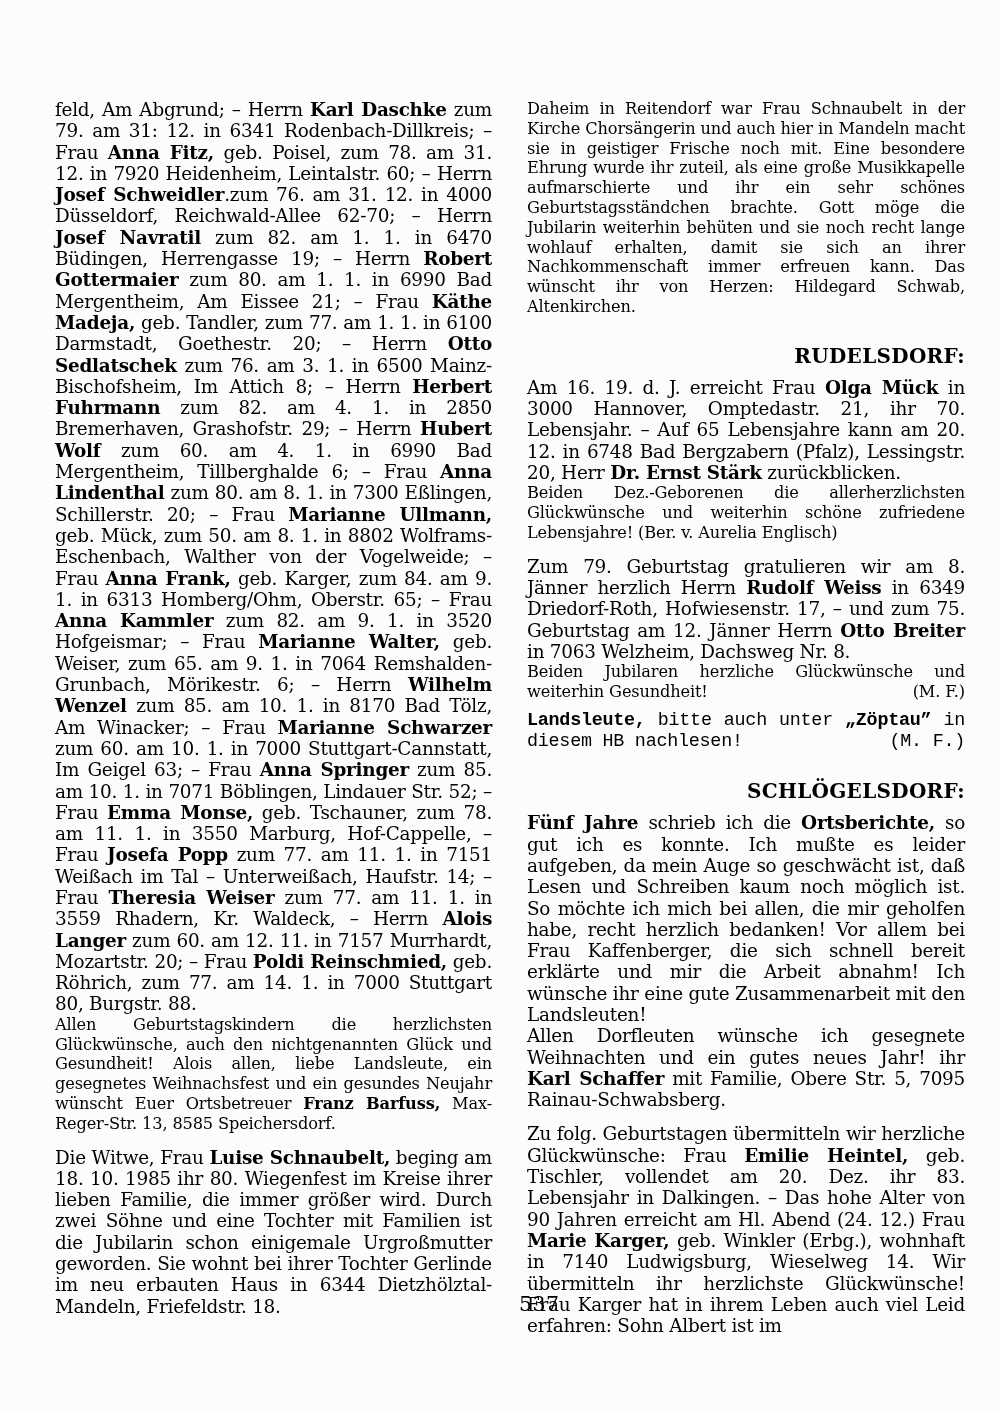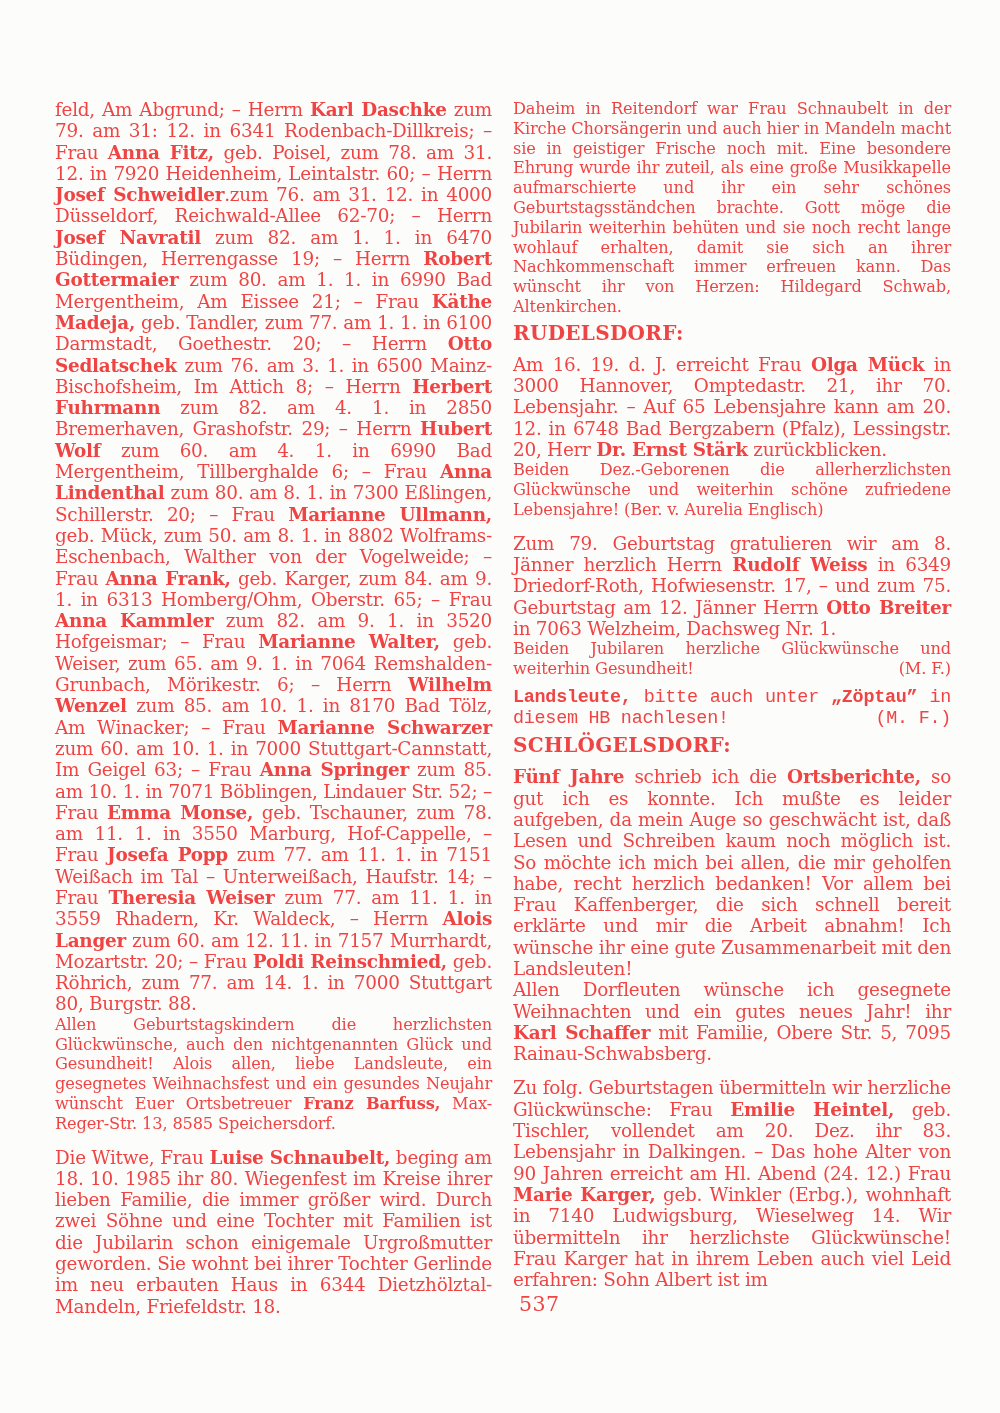--- a/index.html
+++ b/index.html
@@ -1,28 +1,28 @@
 <!DOCTYPE html>
 <html lang="de"><head>
 <meta charset="utf-8">
 <style>
   html,body{margin:0;padding:0;background:#ffffff;}
   .page{
     width:1000px;height:1413px;position:relative;overflow:hidden;
     background:#fcfcfa;
     font-family:"DejaVu Serif","Liberation Serif",serif;
-    color:#ef4444;
+    color:#000000;
   }
   .col{position:absolute;top:99px;}
   .col-left{left:55px;width:437px;}
-  .col-right{left:513px;width:438px;}
+  .col-right{left:527px;width:438px;}
   .block{text-align:justify;position:relative;text-justify:inter-word;}
   .body{font-size:18.4px;line-height:21.3px;letter-spacing:-0.25px;}
   .small{font-size:16.2px;line-height:19.8px;letter-spacing:-0.15px;}
-  .heading{font-size:20px;font-weight:700;margin:4px 0 9px;letter-spacing:0.3px;text-align:left;}
+  .heading{font-size:20px;font-weight:700;margin:27px 0 9px;letter-spacing:0.3px;text-align:right;}
   .gap{margin-top:13px;}
   .gap-sm{margin-top:8px;font-family:Liberation Mono, monospace;}
   .b{font-weight:700;}
   .right-label{position:absolute;right:0;bottom:0;margin-top:12px;}
   .page-number{
     position:absolute;left:519px;width:438px;top:1292px;
     font-size:20.5px;letter-spacing:0.5px;
   }
 </style>
 </head>
@@ -32,21 +32,21 @@
   <div class="col col-left">
       <div class="block body"><span>feld, Am Abgrund; – Herrn </span><span class="b">Karl Daschke</span><span> zum 79. am 31: 12. in 6341 Rodenbach-Dillkreis; – Frau </span><span class="b">Anna Fitz,</span><span> geb. Poisel, zum 78. am 31. 12. in 7920 Heidenheim, Leintalstr. 60; – Herrn </span><span class="b">Josef Schweidler</span><span>.zum 76. am 31. 12. in 4000 Düsseldorf, Reichwald-Allee 62-70; – Herrn </span><span class="b">Josef Navratil</span><span> zum 82. am 1. 1. in 6470 Büdingen, Herrengasse 19; – Herrn </span><span class="b">Robert Gottermaier</span><span> zum 80. am 1. 1. in 6990 Bad Mergentheim, Am Eissee 21; – Frau </span><span class="b">Käthe Madeja,</span><span> geb. Tandler, zum 77. am 1. 1. in 6100 Darmstadt, Goethestr. 20; – Herrn </span><span class="b">Otto Sedlatschek</span><span> zum 76. am 3. 1. in 6500 Mainz-Bischofsheim, Im Attich 8; – Herrn </span><span class="b">Herbert Fuhrmann</span><span> zum 82. am 4. 1. in 2850 Bremerhaven, Grashofstr. 29; – Herrn </span><span class="b">Hubert Wolf</span><span> zum 60. am 4. 1. in 6990 Bad Mergentheim, Tillberghalde 6; – Frau </span><span class="b">Anna Lindenthal</span><span> zum 80. am 8. 1. in 7300 Eßlingen, Schillerstr. 20; – Frau </span><span class="b">Marianne Ullmann,</span><span> geb. Mück, zum 50. am 8. 1. in 8802 Wolframs-Eschenbach, Walther von der Vogelweide; – Frau </span><span class="b">Anna Frank,</span><span> geb. Karger, zum 84. am 9. 1. in 6313 Homberg/Ohm, Oberstr. 65; – Frau </span><span class="b">Anna Kammler</span><span> zum 82. am 9. 1. in 3520 Hofgeismar; – Frau </span><span class="b">Marianne Walter,</span><span> geb. Weiser, zum 65. am 9. 1. in 7064 Remshalden-Grunbach, Mörikestr. 6; – Herrn </span><span class="b">Wilhelm Wenzel</span><span> zum 85. am 10. 1. in 8170 Bad Tölz, Am Winacker; – Frau </span><span class="b">Marianne Schwarzer</span><span> zum 60. am 10. 1. in 7000 Stuttgart-Cannstatt, Im Geigel 63; – Frau </span><span class="b">Anna Springer</span><span> zum 85. am 10. 1. in 7071 Böblingen, Lindauer Str. 52; – Frau </span><span class="b">Emma Monse,</span><span> geb. Tschauner, zum 78. am 11. 1. in 3550 Marburg, Hof-Cappelle, – Frau </span><span class="b">Josefa Popp</span><span> zum 77. am 11. 1. in 7151 Weißach im Tal – Unterweißach, Haufstr. 14; – Frau </span><span class="b">Theresia Weiser</span><span> zum 77. am 11. 1. in 3559 Rhadern, Kr. Waldeck, – Herrn </span><span class="b">Alois Langer</span><span> zum 60. am 12. 11. in 7157 Murrhardt, Mozartstr. 20; – Frau </span><span class="b">Poldi Reinschmied,</span><span> geb. Röhrich, zum 77. am 14. 1. in 7000 Stuttgart 80, Burgstr. 88.</span></div>
       <div class="block small"><span>Allen Geburtstagskindern die herzlichsten Glückwünsche, auch den nichtgenannten Glück und Gesundheit! Alois allen, liebe Landsleute, ein gesegnetes Weihnachsfest und ein gesundes Neujahr wünscht Euer Ortsbetreuer </span><span class="b">Franz Barfuss,</span><span> Max-Reger-Str. 13, 8585 Speichersdorf.</span></div>
       <div class="block body gap"><span>Die Witwe, Frau </span><span class="b">Luise Schnaubelt,</span><span> beging am 18. 10. 1985 ihr 80. Wiegenfest im Kreise ihrer lieben Familie, die immer größer wird. Durch zwei Söhne und eine Tochter mit Familien ist die Jubilarin schon einigemale Urgroßmutter geworden. Sie wohnt bei ihrer Tochter Gerlinde im neu erbauten Haus in 6344 Dietzhölztal-Mandeln, Friefeldstr. 18.</span></div>
     </div>
   <div class="col col-right">
       <div class="block small"><span>Daheim in Reitendorf war Frau Schnaubelt in der Kirche Chorsängerin und auch hier in Mandeln macht sie in geistiger Frische noch mit. Eine besondere Ehrung wurde ihr zuteil, als eine große Musikkapelle aufmarschierte und ihr ein sehr schönes Geburtstagsständchen brachte. Gott möge die Jubilarin weiterhin behüten und sie noch recht lange wohlauf erhalten, damit sie sich an ihrer Nachkommenschaft immer erfreuen kann. Das wünscht ihr von Herzen: Hildegard Schwab, Altenkirchen.</span></div>
       <div class="block heading"><span class="b">RUDELSDORF:</span></div>
       <div class="block body"><span>Am 16. 19. d. J. erreicht Frau </span><span class="b">Olga Mück</span><span> in 3000 Hannover, Omptedastr. 21, ihr 70. Lebensjahr. – Auf 65 Lebensjahre kann am 20. 12. in 6748 Bad Bergzabern (Pfalz), Lessingstr. 20, Herr </span><span class="b">Dr. Ernst Stärk</span><span> zurückblicken.</span></div>
       <div class="block small"><span>Beiden Dez.-Geborenen die allerherzlichsten Glückwünsche und weiterhin schöne zufriedene Lebensjahre! (Ber. v. Aurelia Englisch)</span></div>
-      <div class="block body gap"><span>Zum 79. Geburtstag gratulieren wir am 8. Jänner herzlich Herrn </span><span class="b">Rudolf Weiss</span><span> in 6349 Driedorf-Roth, Hofwiesenstr. 17, – und zum 75. Geburtstag am 12. Jänner Herrn </span><span class="b">Otto Breiter</span><span> in 7063 Welzheim, Dachsweg Nr. 1.</span></div>
+      <div class="block body gap"><span>Zum 79. Geburtstag gratulieren wir am 8. Jänner herzlich Herrn </span><span class="b">Rudolf Weiss</span><span> in 6349 Driedorf-Roth, Hofwiesenstr. 17, – und zum 75. Geburtstag am 12. Jänner Herrn </span><span class="b">Otto Breiter</span><span> in 7063 Welzheim, Dachsweg Nr. 8.</span></div>
       <div class="block small"><span>Beiden Jubilaren herzliche Glückwünsche und weiterhin Gesundheit!</span><span class="right-label">(M. F.)</span></div>
       <div class="block body gap-sm"><span class="b">Landsleute,</span><span> bitte auch unter </span><span class="b">„Zöptau”</span><span> in diesem HB nachlesen!</span><span class="right-label">(M. F.)</span></div>
       <div class="block heading"><span class="b">SCHLÖGELSDORF:</span></div>
       <div class="block body"><span class="b">Fünf Jahre</span><span> schrieb ich die </span><span class="b">Ortsberichte,</span><span> so gut ich es konnte. Ich mußte es leider aufgeben, da mein Auge so geschwächt ist, daß Lesen und Schreiben kaum noch möglich ist. So möchte ich mich bei allen, die mir geholfen habe, recht herzlich bedanken! Vor allem bei Frau Kaffenberger, die sich schnell bereit erklärte und mir die Arbeit abnahm! Ich wünsche ihr eine gute Zusammenarbeit mit den Landsleuten!</span></div>
       <div class="block body"><span>Allen Dorfleuten wünsche ich gesegnete Weihnachten und ein gutes neues Jahr! ihr </span><span class="b">Karl Schaffer</span><span> mit Familie, Obere Str. 5, 7095 Rainau-Schwabsberg.</span></div>
       <div class="block body gap"><span>Zu folg. Geburtstagen übermitteln wir herzliche Glückwünsche: Frau </span><span class="b">Emilie Heintel,</span><span> geb. Tischler, vollendet am 20. Dez. ihr 83. Lebensjahr in Dalkingen. – Das hohe Alter von 90 Jahren erreicht am Hl. Abend (24. 12.) Frau </span><span class="b">Marie Karger,</span><span> geb. Winkler (Erbg.), wohnhaft in 7140 Ludwigsburg, Wieselweg 14. Wir übermitteln ihr herzlichste Glückwünsche! Frau Karger hat in ihrem Leben auch viel Leid erfahren: Sohn Albert ist im</span></div>
     </div>
   <div class="page-number">537</div>
 </div>
 

